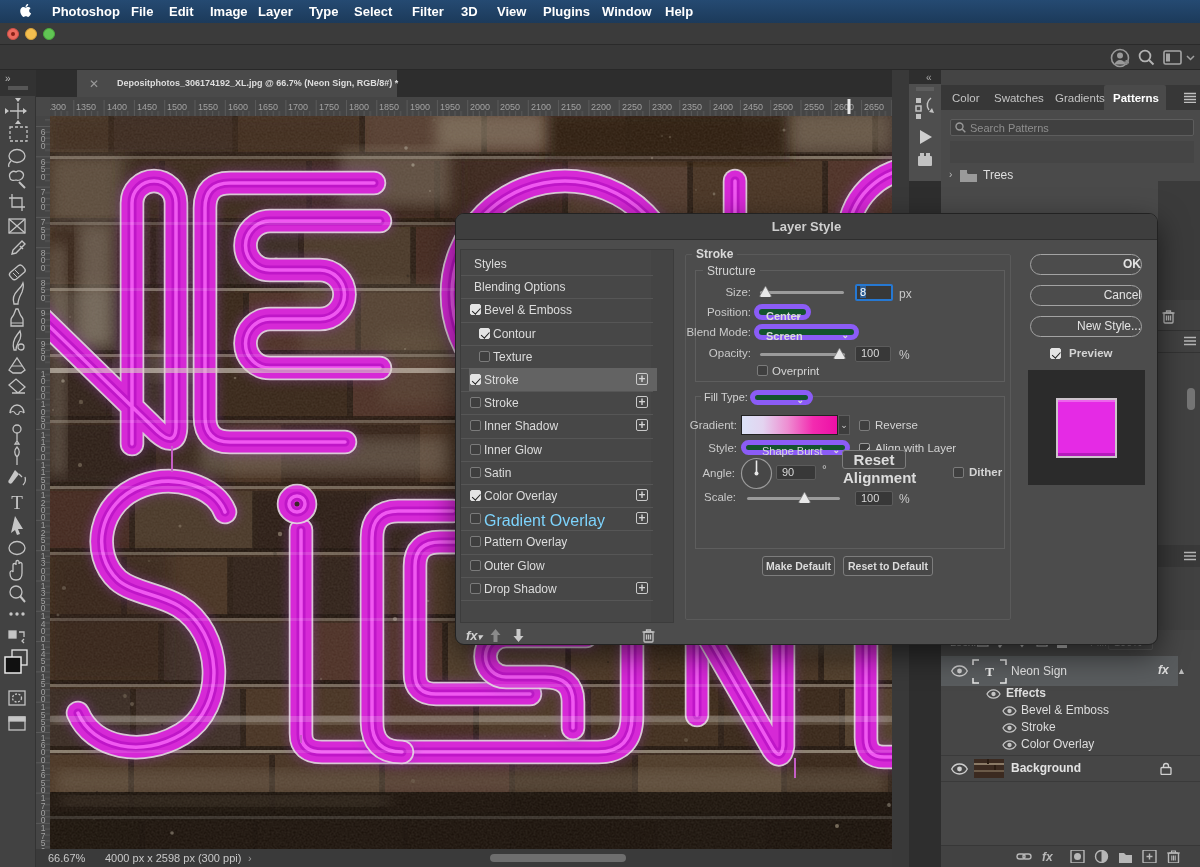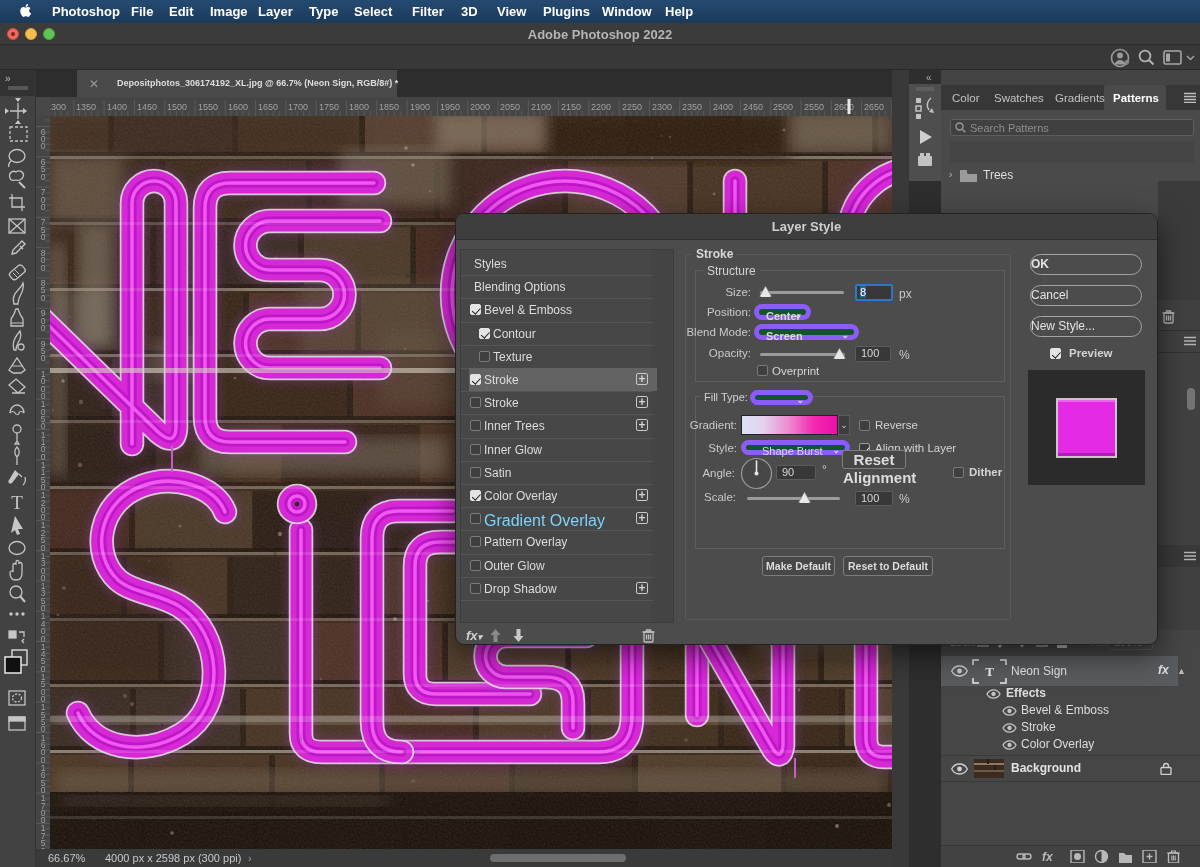--- a/index.html
+++ b/index.html
@@ -39,21 +39,21 @@
 .ctl-dd{position:absolute;background:#14532d;border:5px solid #8b5cf6;border-radius:8px;color:#dadada;font-size:11px;font-weight:bold;}
 .vbox{position:absolute;background:#383838;border:1px solid #5c5c5c;border-radius:2px;color:#d8d8d8;font-size:11px;text-align:left;padding-left:5px;}
 .track{position:absolute;height:3px;background:#9b9b9b;border-radius:2px;}
 .cb{position:absolute;width:11px;height:11px;background:#3f3f3f;border:1px solid #7b7b7b;border-radius:2px;}
 .cb.on{background:#e4e4e4;border-color:#e4e4e4;}
 .cb.on:after{content:"";position:absolute;left:3px;top:0.5px;width:3.5px;height:6.5px;border:solid #1d1d1d;border-width:0 1.8px 1.8px 0;transform:rotate(42deg);}
 .cb.dk{background:#3a3a3a;border-color:#9a9a9a;}
 .cb.dk:after{border-color:#f0f0f0;}
 .cbl{position:absolute;color:#d4d4d4;font-size:11.5px;}
 .btn{position:absolute;background:#474747;border:1px solid #7d7d7d;border-radius:3px;color:#dcdcdc;font-size:12px;text-align:center;}
-.pill{position:absolute;left:574px;width:112px;height:21px;border:1.5px solid #a3a3a3;border-radius:11px;background:#4c4c4c;color:#e3e3e3;font-size:12px;font-weight:bold;text-align:left;line-height:19px;}
+.pill{position:absolute;left:574px;width:112px;height:21px;border:1.5px solid #a3a3a3;border-radius:11px;background:#4c4c4c;color:#e3e3e3;font-size:12px;font-weight:bold;text-align:right;line-height:19px;}
 .row-sep{position:absolute;left:0;width:192px;height:1px;background:#565656;}
 </style>
 </head>
 <body>
 <div id="app">
   <div id="menubar" class="abs">
     <svg class="abs" style="left:20px;top:4px" width="14" height="16" viewBox="0 0 14 16">
         <path fill="#fff" d="M11.4 8.6c0-2.1 1.7-3.1 1.8-3.2-1-1.4-2.5-1.6-3-1.6-1.3-.1-2.5.8-3.2.8-.7 0-1.7-.8-2.8-.7C3 3.9 1.7 4.7 1 6c-1.4 2.5-.4 6.1 1 8.1.7 1 1.5 2.1 2.6 2 1-.1 1.4-.7 2.7-.7s1.6.7 2.8.7c1.1 0 1.9-1 2.6-2 .8-1.2 1.1-2.3 1.2-2.4-.1 0-2.4-1-2.5-3.1zM9.4 2.4c.6-.7 1-1.6.9-2.6-.8 0-1.9.6-2.5 1.3-.5.6-1 1.6-.9 2.5 1 .1 1.9-.5 2.5-1.2z" transform="scale(0.8)"></path>
       </svg>
     <span class="b" style="left:52px">Photoshop</span>
@@ -68,21 +68,20 @@
     <span style="left:497px">View</span>
     <span style="left:543px">Plugins</span>
     <span style="left:602px">Window</span>
     <span style="left:665px">Help</span>
   </div>
   <div id="titlebar" class="abs"></div>
   <div class="light" style="left:7px;background:#ec6a5e;border:0.5px solid #d05048"></div>
   <div class="abs" style="left:11px;top:32px;width:4px;height:4px;border-radius:50%;background:#882017"></div>
   <div class="light" style="left:25px;background:#f4bf4f;border:0.5px solid #d6a13a"></div>
   <div class="light" style="left:43px;background:#61c554;border:0.5px solid #4aa83e"></div>
-  <div id="titlebar-text">Adobe Photoshop 2022</div>
   <div id="optbar" class="abs">
     <svg class="abs" style="left:16px;top:50px" width="17" height="15" viewBox="0 0 17 15">
         <path fill="#a9a9a9" d="M8.5 0L0 7h2v8h5v-5h3v5h5V7h2z"></path>
       </svg>
     <div class="abs" style="left:43px;top:49px;width:1px;height:17px;background:#4e4e4e"></div>
     <svg class="abs" style="left:54px;top:49px" width="17" height="17" viewBox="0 0 17 17">
         <g stroke="#b9b9b9" stroke-width="1.6" fill="#b9b9b9">
           <path d="M8.5 1.5v14M1.5 8.5h14" fill="none"></path>
           <path d="M8.5 0l2.2 3.4H6.3zM8.5 17l2.2-3.4H6.3zM0 8.5l3.4-2.2v4.4zM17 8.5l-3.4-2.2v4.4z" stroke="none"></path>
         </g>
@@ -959,21 +958,21 @@
         <div class="abs" style="left:8px;top:118px;width:188px;height:23px;background:#636363"></div>
         <div class="cb on" style="left:9px;top:124px"></div>
         <span class="abs" style="left:23px;top:123px;color:#dcdcdc;font-size:12px;">Stroke</span>
         <div class="abs" style="left:175px;top:123px;width:12px;height:12px;border:1.4px solid #c9c9c9;border-radius:2px;color:#d5d5d5;font-size:12px;font-weight:bold;line-height:10px;text-align:center">+</div>
         <div class="row-sep" style="top:141px"></div>
         <div class="cb" style="left:9px;top:147px"></div>
         <span class="abs" style="left:23px;top:146px;color:#dcdcdc;font-size:12px;">Stroke</span>
         <div class="abs" style="left:175px;top:146px;width:12px;height:12px;border:1.4px solid #c9c9c9;border-radius:2px;color:#d5d5d5;font-size:12px;font-weight:bold;line-height:10px;text-align:center">+</div>
         <div class="row-sep" style="top:164px"></div>
         <div class="cb" style="left:9px;top:170px"></div>
-        <span class="abs" style="left:23px;top:169px;color:#dcdcdc;font-size:12px;">Inner Trees</span>
+        <span class="abs" style="left:23px;top:169px;color:#dcdcdc;font-size:12px;">Inner Shadow</span>
         <div class="abs" style="left:175px;top:169px;width:12px;height:12px;border:1.4px solid #c9c9c9;border-radius:2px;color:#d5d5d5;font-size:12px;font-weight:bold;line-height:10px;text-align:center">+</div>
         <div class="row-sep" style="top:188px"></div>
         <div class="cb" style="left:9px;top:194px"></div>
         <span class="abs" style="left:23px;top:193px;color:#dcdcdc;font-size:12px;">Inner Glow</span>
         <div class="row-sep" style="top:211px"></div>
         <div class="cb" style="left:9px;top:217px"></div>
         <span class="abs" style="left:23px;top:216px;color:#dcdcdc;font-size:12px;">Satin</span>
         <div class="row-sep" style="top:234px"></div>
         <div class="cb on" style="left:9px;top:240px"></div>
         <span class="abs" style="left:23px;top:239px;color:#dcdcdc;font-size:12px;">Color Overlay</span>

